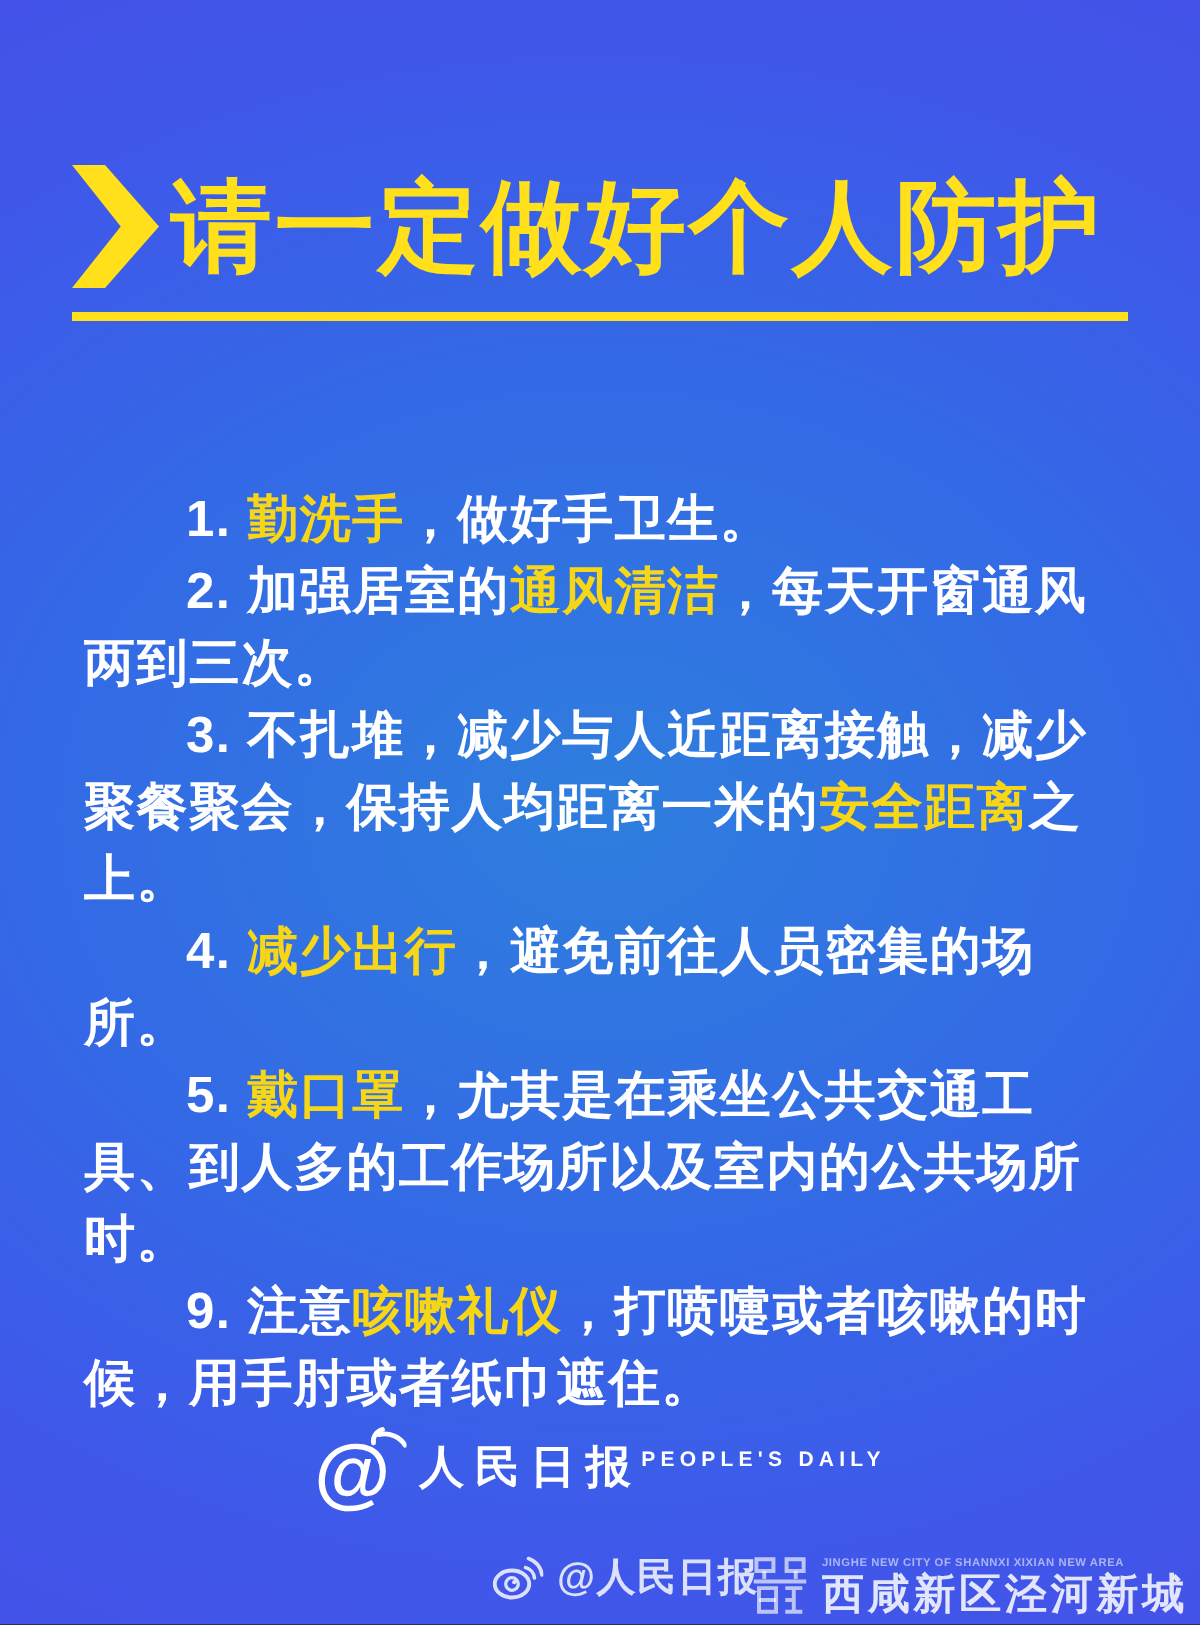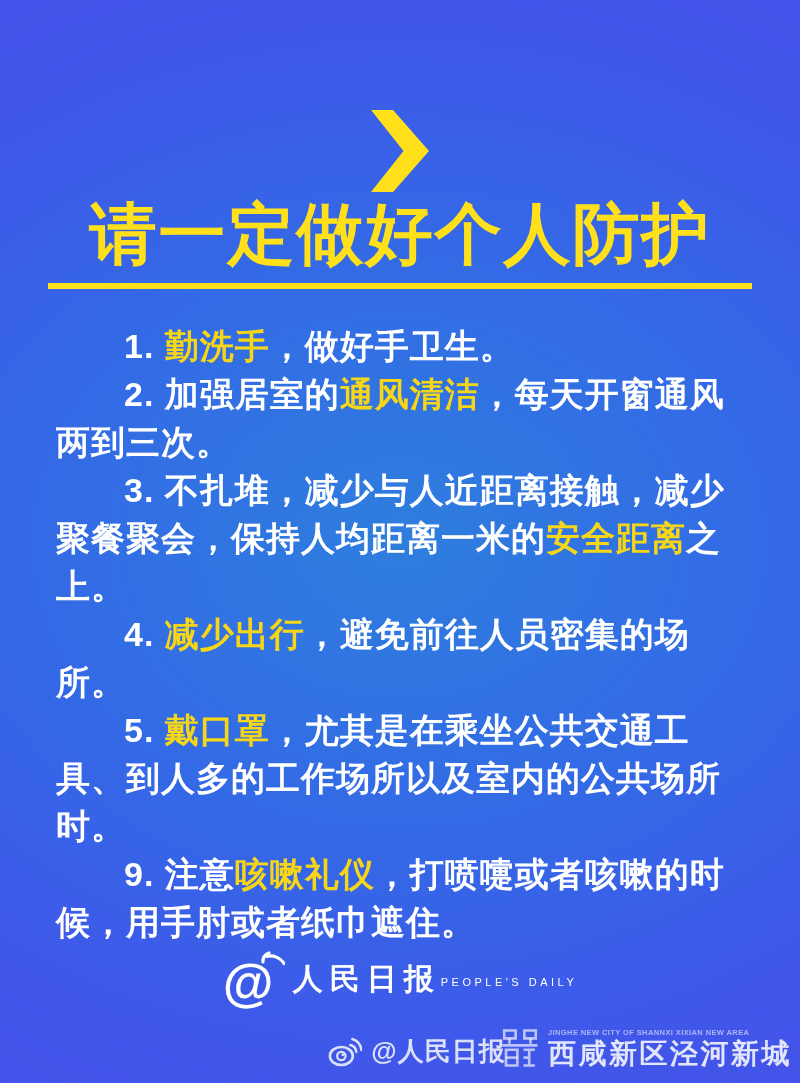--- a/index.html
+++ b/index.html
@@ -11,21 +11,21 @@
     position:relative;
     width:800px;height:1083px;
     margin:0 auto;
     overflow:hidden;
     background:
       radial-gradient(ellipse 130% 75% at 50% 50%,
         #2e7ede 0%, #3468e6 38%, #3f58ea 62%, #4c49e6 100%);
   }
   
   .title-block{position:absolute;top:110px;left:48px;right:48px;}
-  .title-row{display:flex;align-items:center;gap:8px;flex-direction:column;}
+  .title-row{display:flex;align-items:center;gap:8px;}
   .chevron{
     width:58px;height:82px;flex:0 0 auto;
     background:#ffe01a;
     clip-path:polygon(0 0,38% 0,100% 50%,38% 100%,0 100%,56% 50%);
   }
   .title-text{
     font-size:67px;font-weight:900;line-height:1;
     color:#ffe01a;letter-spacing:2px;white-space:nowrap;
   }
   .title-underline{height:6px;background:#ffe01a;margin-top:16px;}
@@ -44,31 +44,31 @@
     color:#ffffff;
   }
   .pd-logo-icon{position:relative;width:60px;height:62px;flex:0 0 auto;}
   .pd-at{
     position:absolute;left:0;bottom:2px;
     font-size:52px;font-weight:700;line-height:1;color:#ffffff;
   }
   .pd-waves{position:absolute;right:-2px;top:-2px;}
   .pd-text{display:flex;}
   .pd-cn{font-size:30px;font-weight:900;letter-spacing:7px;line-height:1.15;}
-  .pd-en{font-size:11px;font-weight:400;letter-spacing:3.5px;margin-top:14px;}
+  .pd-en{font-size:14px;font-weight:700;letter-spacing:3.5px;margin-top:2px;}
   
   .watermark{
     position:absolute;bottom:14px;left:417px;transform:translateX(-50%);
     display:flex;align-items:center;gap:9px;
     color:rgba(255,255,255,0.82);
     font-size:26px;font-weight:600;letter-spacing:1px;white-space:nowrap;
   }
   
   .corner-brand{
-    position:absolute;right:8px;bottom:13px;
+    position:absolute;right:8px;bottom:4px;
     display:flex;align-items:center;gap:7px;
   }
   .corner-text{display:flex;flex-direction:column;}
   .corner-caption{
     font-size:7.5px;letter-spacing:0.4px;
     color:rgba(255,255,255,0.55);font-weight:700;margin-bottom:2px;
     white-space:nowrap;
   }
   .corner-name{
     font-size:28px;font-weight:800;letter-spacing:2.5px;

